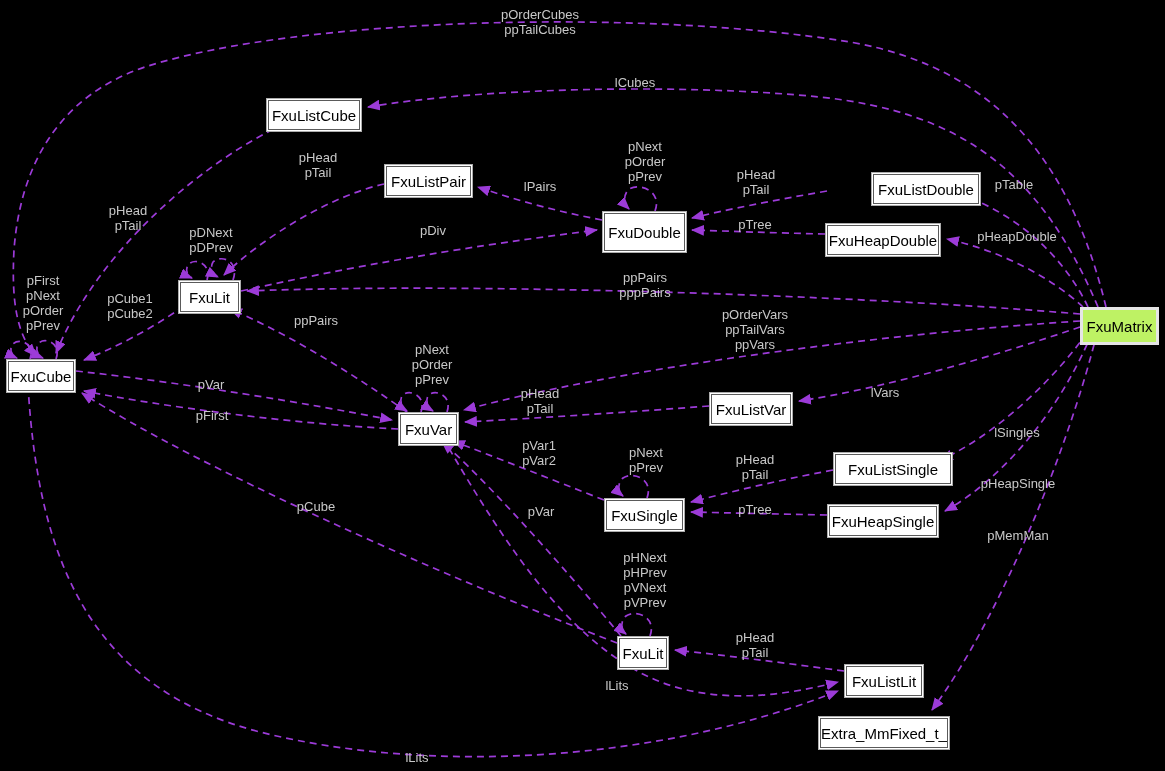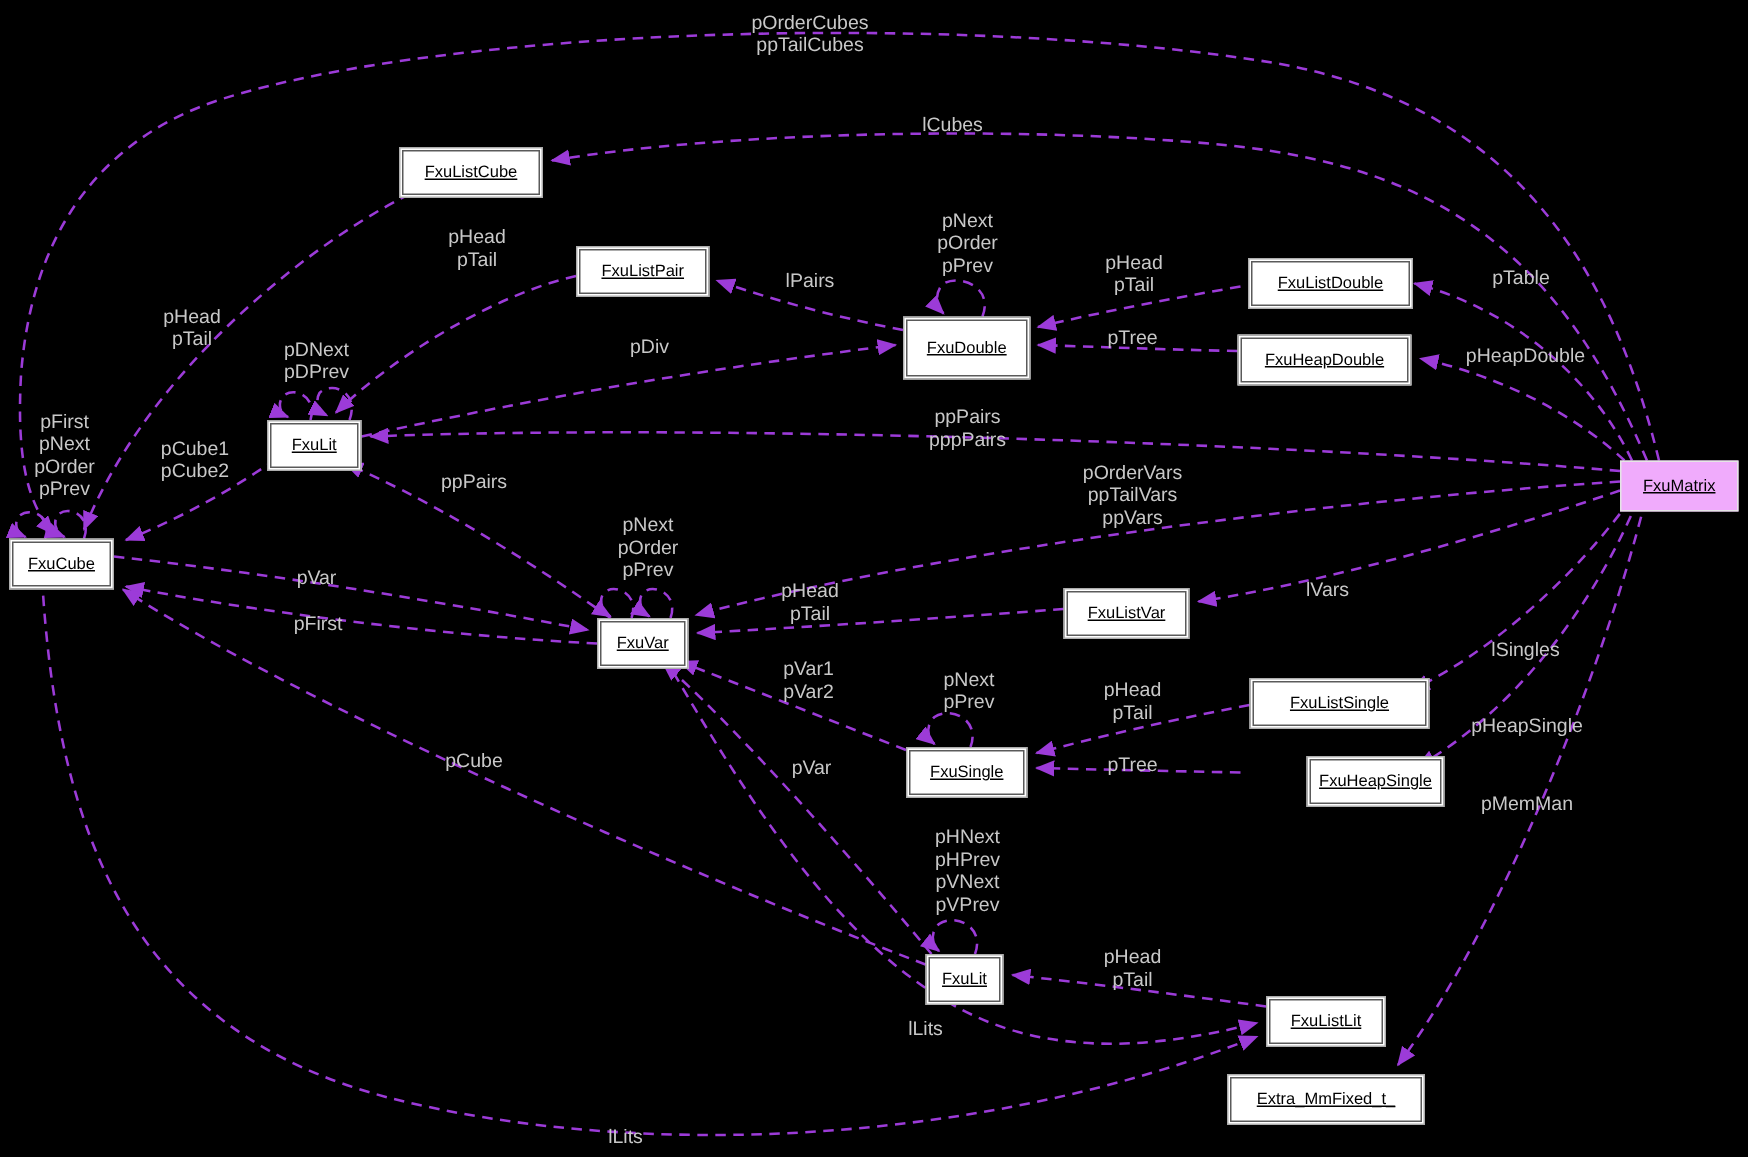--- a/index.html
+++ b/index.html
@@ -9,24 +9,24 @@
     overflow:hidden;
   }
   svg.wires{position:absolute;left:0;top:0;width:1165px;height:771px;}
   svg.wires path.e{
     fill:none;stroke:#9c3bd8;stroke-width:1.7;
     stroke-dasharray:7,5;marker-end:url(#arrow);
   }
   .node{
     position:absolute;display:flex;align-items:center;justify-content:center;
     background:#ffffff;border:1px solid #adadad;color:#000;
-    font-size:11px;white-space:nowrap;padding:16px 6px;box-sizing:border-box;
-    outline:1px solid #5a5a5a;outline-offset:-3px;text-decoration:underline;
+    font-size:15px;white-space:nowrap;padding:16px 6px;box-sizing:border-box;
+    outline:1px solid #5a5a5a;outline-offset:-3px;
   }
-  .node.hl{background:#f0abfc;border:1px solid #e5e5e5;outline:none;}
+  .node.hl{background:#bef264;border:3px solid #e5e5e5;outline:none;}
   .elabel{
     position:absolute;color:#c8c8c8;font-size:13px;line-height:15px;
     text-align:center;white-space:pre-line;transform:translateX(-50%);
   }
 </style>
 </head>
 <body>
 
 <div class="stage">
 
@@ -72,30 +72,30 @@
     <path class="e" d="M844,671 C785,663 722,655 675,650"></path>
     <path class="e" d="M443,438 C505,545 575,655 672,686 C730,704 790,694 838,682"></path>
     <path class="e" d="M28,385 C38,560 90,688 260,732 C430,775 660,762 838,691"></path>
     <path class="e" d="M30,359 C36,343 18,337 12,345 C9,350 12,356 17,358"></path>
     <path class="e" d="M56,359 C62,343 44,336 38,344 C35,349 38,356 43,358"></path>
   </svg>
 
   <div class="node" style="left:266px;top:98px;width:96px;height:26px">FxuListCube</div>
   <div class="node" style="left:384px;top:164px;width:89px;height:30px">FxuListPair</div>
   <div class="node" style="left:602px;top:211px;width:85px;height:42px">FxuDouble</div>
-  <div class="node" style="left:832px;top:172px;width:110px;height:26px">FxuListDouble</div>
+  <div class="node" style="left:871px;top:172px;width:110px;height:26px">FxuListDouble</div>
   <div class="node" style="left:825px;top:223px;width:116px;height:26px">FxuHeapDouble</div>
   <div class="node hl" style="left:1080px;top:307px;width:79px;height:27px">FxuMatrix</div>
   <div class="node" style="left:178px;top:280px;width:63px;height:26px">FxuLit</div>
   <div class="node" style="left:6px;top:359px;width:70px;height:26px">FxuCube</div>
   <div class="node" style="left:398px;top:412px;width:61px;height:32px">FxuVar</div>
   <div class="node" style="left:709px;top:392px;width:84px;height:26px">FxuListVar</div>
   <div class="node" style="left:604px;top:498px;width:81px;height:26px">FxuSingle</div>
   <div class="node" style="left:833px;top:452px;width:120px;height:26px">FxuListSingle</div>
-  <div class="node" style="left:871px;top:504px;width:92px;height:26px">FxuHeapSingle</div>
+  <div class="node" style="left:827px;top:504px;width:112px;height:26px">FxuHeapSingle</div>
   <div class="node" style="left:617px;top:636px;width:52px;height:26px">FxuLit</div>
   <div class="node" style="left:844px;top:664px;width:80px;height:26px">FxuListLit</div>
   <div class="node" style="left:818px;top:716px;width:132px;height:27px">Extra_MmFixed_t_</div>
 
   <div class="elabel" style="left:540px;top:7px">pOrderCubes
 ppTailCubes</div>
   <div class="elabel" style="left:635px;top:75px">lCubes</div>
   <div class="elabel" style="left:318px;top:150px">pHead
 pTail</div>
   <div class="elabel" style="left:645px;top:139px">pNext

